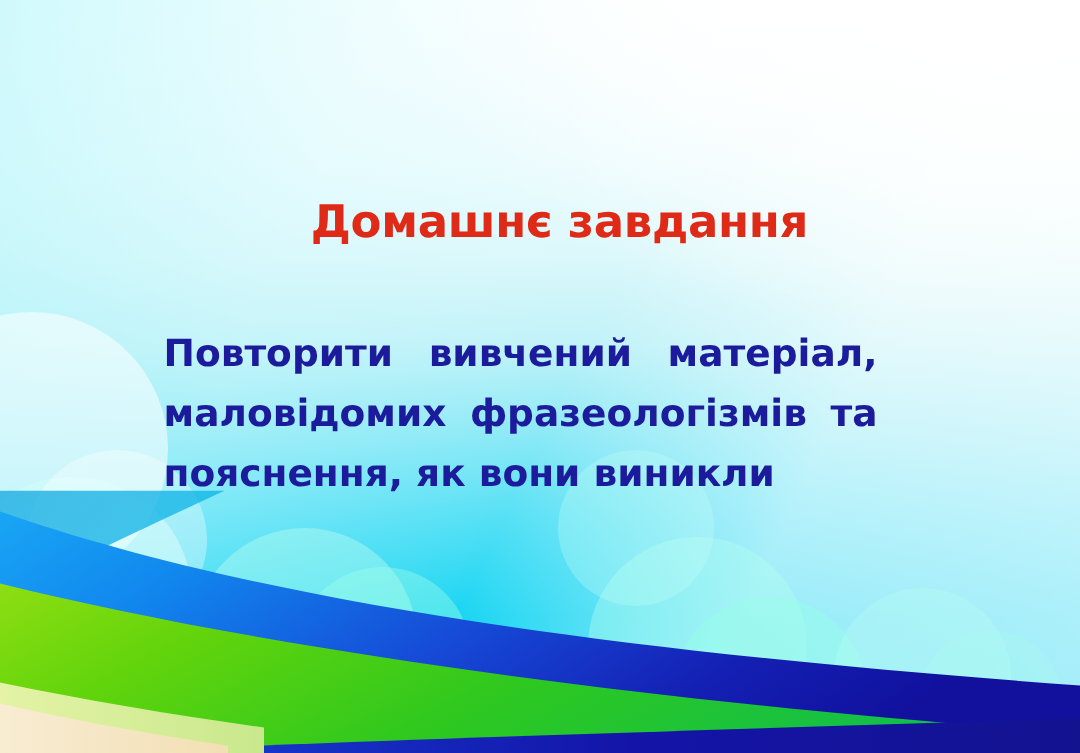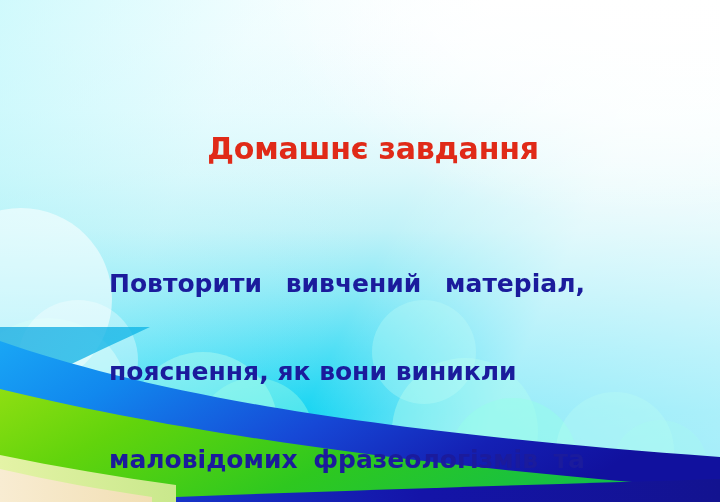--- a/index.html
+++ b/index.html
@@ -121,21 +121,20 @@
     font-weight: bold;
     font-size: 25px;
     line-height: 40px;
     text-align: justify;
   }
   .body-line {
     display: block;
     text-align: justify;
     text-align-last: justify;
     white-space: nowrap;
-    margin-top: 48px;
   }
   .body-line.last {
     text-align: left;
     text-align-last: left;
   }
   .jw {
     display: inline-block;
   }
 </style>
 </head>
@@ -207,18 +206,18 @@
     <path d="M0,142 C52,154 104,163 152,170 L152,175 L0,175 Z" fill="url(#gradCream)"></path>
 
     <path d="M176,170 C330,164 520,158 720,152 L720,175 L176,175 Z" fill="url(#gradNavy)"></path>
   </svg>
 
   <div class="content">
     <div class="title">Домашнє завдання</div>
 
     <div class="body-block">
       <span class="body-line"><span class="jw">Повторити</span> <span class="jw">вивчений</span> <span class="jw">матеріал,</span></span>
+      <span class="body-line"><span class="jw">маловідомих</span> <span class="jw">фразеологізмів</span> <span class="jw">та</span></span>
       <span class="body-line last"><span class="jw">пояснення,</span> <span class="jw">як</span> <span class="jw">вони</span> <span class="jw">виникли</span></span>
-      <span class="body-line"><span class="jw">маловідомих</span> <span class="jw">фразеологізмів</span> <span class="jw">та</span></span>
     </div>
   </div>
 
 </div>
 
 </body></html>

